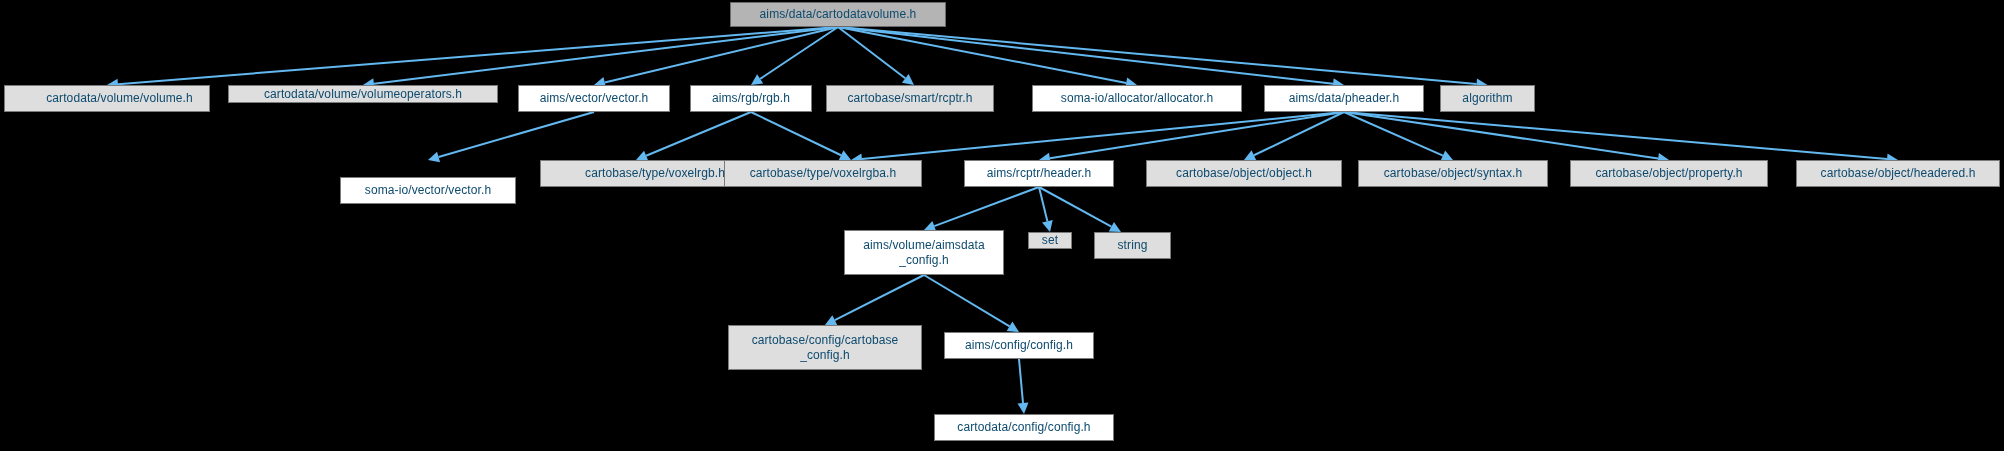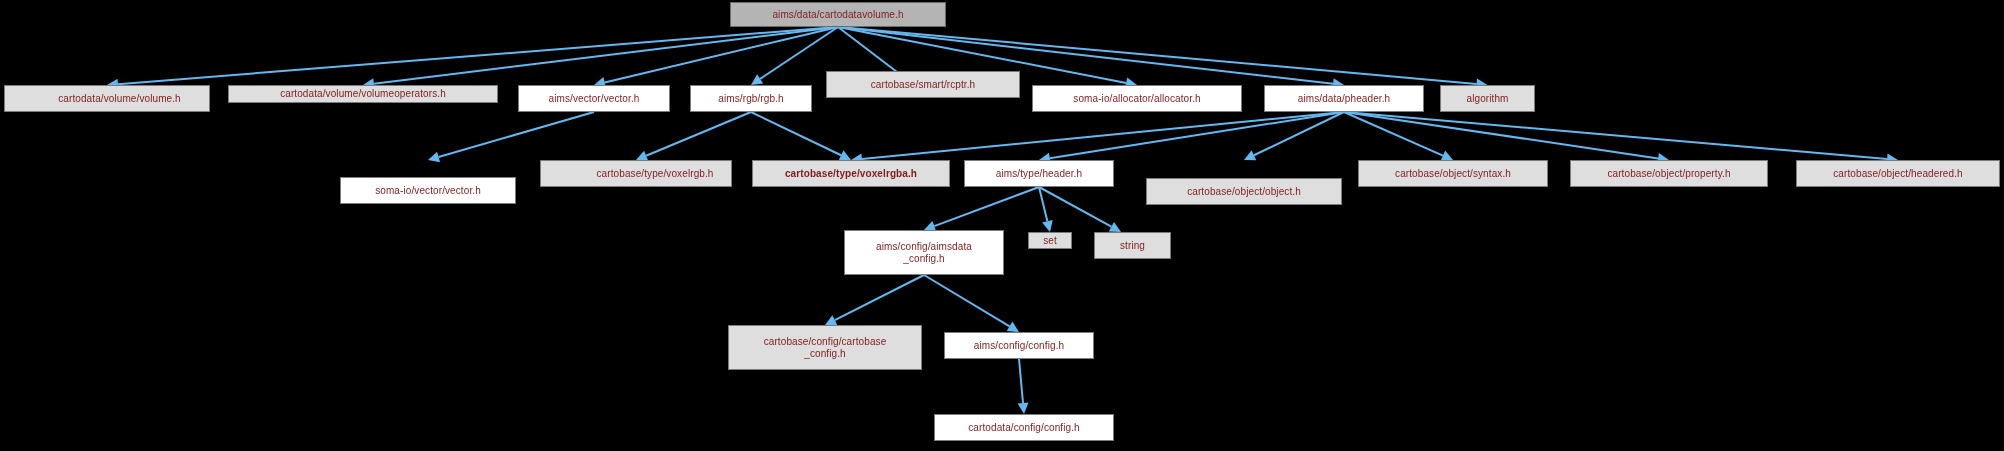--- a/index.html
+++ b/index.html
@@ -11,22 +11,22 @@
     overflow:hidden;
   }
   #edges-layer{position:absolute;left:0;top:0;width:2004px;height:451px;}
   .node{
     position:absolute;
     box-sizing:border-box;
     display:flex;
     align-items:center;
     justify-content:center;
     text-align:center;
-    color:#7f1d1d;
-    font-size:10px;
+    color:#0c4a6e;
+    font-size:12px;
     line-height:1.18;
     border:1px solid #707070;
     white-space:pre-line;
     letter-spacing:0.1px;
     padding:0 6px;
     cursor:pointer;
   }
   .node.white{background:#ffffff;border-color:#7b7b7b;}
   .node.grey{background:#dedede;border-color:#7b7b7b;}
   .node.root{background:#b4b4b4;border-color:#6b6b6b;}
@@ -82,33 +82,33 @@
       <polygon points="1019,332 1006.7378511623107,331.0567577817162 1012.3973044720134,321.62433559887825" fill="#63b8f0"></polygon>
       <line x1="1019" y1="359" x2="1023.0041067935323" y2="403.0451747288553" stroke="#63b8f0" stroke-width="2"></line>
       <polygon points="1024,414 1017.5266941579599,403.54312133208913 1028.4815194291048,402.5472281256214" fill="#63b8f0"></polygon>
     </svg>
   <div id="nodes-layer">
       <div class="node root" style="left: 730px; top: 2px; width: 216px; height: 25px;">aims/data/cartodatavolume.h</div>
       <div class="node grey" style="left: 4px; top: 85px; width: 206px; height: 27px; padding-left: 31px;">cartodata/volume/volume.h</div>
       <div class="node grey" style="left: 228px; top: 85px; width: 270px; height: 18px;">cartodata/volume/volumeoperators.h</div>
       <div class="node white" style="left: 518px; top: 85px; width: 152px; height: 27px;">aims/vector/vector.h</div>
       <div class="node white" style="left: 690px; top: 85px; width: 122px; height: 27px;">aims/rgb/rgb.h</div>
-      <div class="node grey" style="left: 826px; top: 71px; width: 194px; height: 27px;">cartobase/smart/rcptr.h</div>
+      <div class="node grey" style="left: 826px; top: 85px; width: 168px; height: 27px;">cartobase/smart/rcptr.h</div>
       <div class="node white" style="left: 1032px; top: 85px; width: 210px; height: 27px;">soma-io/allocator/allocator.h</div>
       <div class="node white" style="left: 1264px; top: 85px; width: 160px; height: 27px;">aims/data/pheader.h</div>
       <div class="node grey" style="left: 1440px; top: 85px; width: 95px; height: 27px;">algorithm</div>
       <div class="node white" style="left: 340px; top: 177px; width: 176px; height: 27px;">soma-io/vector/vector.h</div>
       <div class="node grey" style="left: 540px; top: 160px; width: 192px; height: 27px; padding-left: 44px;">cartobase/type/voxelrgb.h</div>
-      <div class="node grey" style="left: 752px; top: 160px; width: 198px; height: 27px; font-weight: bold;">cartobase/type/voxelrgba.h</div>
-      <div class="node white" style="left: 964px; top: 160px; width: 150px; height: 27px;">aims/type/header.h</div>
-      <div class="node grey" style="left: 1146px; top: 160px; width: 196px; height: 27px; margin-top: 18px;">cartobase/object/object.h</div>
+      <div class="node grey" style="left: 724px; top: 160px; width: 198px; height: 27px;">cartobase/type/voxelrgba.h</div>
+      <div class="node white" style="left: 964px; top: 160px; width: 150px; height: 27px;">aims/rcptr/header.h</div>
+      <div class="node grey" style="left: 1146px; top: 160px; width: 196px; height: 27px;">cartobase/object/object.h</div>
       <div class="node grey" style="left: 1358px; top: 160px; width: 190px; height: 27px;">cartobase/object/syntax.h</div>
       <div class="node grey" style="left: 1570px; top: 160px; width: 198px; height: 27px;">cartobase/object/property.h</div>
       <div class="node grey" style="left: 1796px; top: 160px; width: 204px; height: 27px;">cartobase/object/headered.h</div>
-      <div class="node white" style="left: 844px; top: 230px; width: 160px; height: 45px;">aims/config/aimsdata
+      <div class="node white" style="left: 844px; top: 230px; width: 160px; height: 45px;">aims/volume/aimsdata
 _config.h</div>
       <div class="node grey" style="left: 1028px; top: 232px; width: 44px; height: 17px;">set</div>
       <div class="node grey" style="left: 1094px; top: 232px; width: 77px; height: 27px;">string</div>
       <div class="node grey" style="left: 728px; top: 325px; width: 194px; height: 45px;">cartobase/config/cartobase
 _config.h</div>
       <div class="node white" style="left: 944px; top: 332px; width: 150px; height: 27px;">aims/config/config.h</div>
       <div class="node white" style="left: 934px; top: 414px; width: 180px; height: 27px;">cartodata/config/config.h</div>
     </div>
 </div>
 

